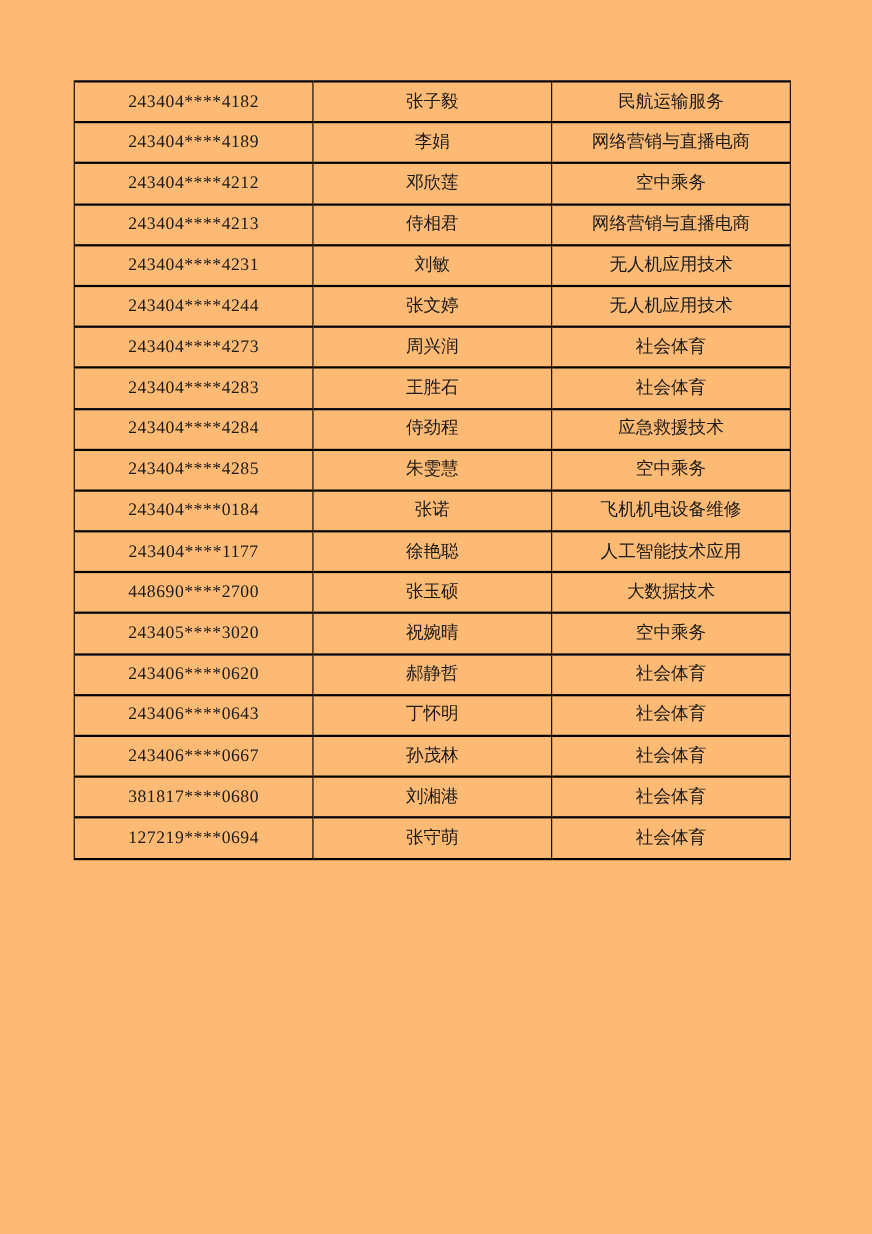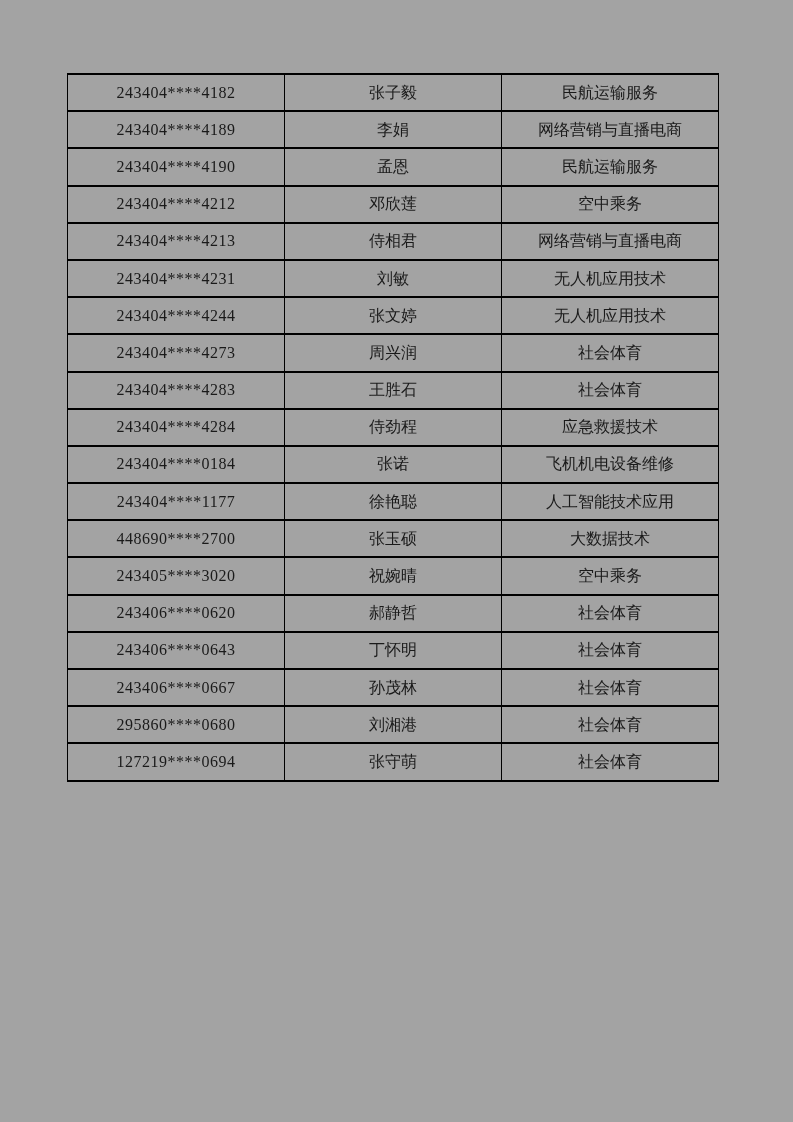--- a/index.html
+++ b/index.html
@@ -5,21 +5,21 @@
   * { margin: 0; padding: 0; box-sizing: border-box; }
   html, body {
     width: 793px;
     height: 1122px;
     background: #ffffff;
   }
   .page {
     position: relative;
     width: 793px;
     height: 1122px;
-    background: #a3a3a3;
+    background: #fdba74;
     overflow: hidden;
     font-family: "Liberation Serif", "DejaVu Serif", serif;
     color: #1a1a1a;
   }
   table.roster {
     position: absolute;
     left: 67px;
     top: 73px;
     width: 652px;
     border-collapse: collapse;
@@ -57,25 +57,20 @@
     <td class="id-cell">243404****4182</td>
     <td class="name-cell">张子毅</td>
     <td class="major-cell">民航运输服务</td>
   </tr>
         <tr>
     <td class="id-cell">243404****4189</td>
     <td class="name-cell">李娟</td>
     <td class="major-cell">网络营销与直播电商</td>
   </tr>
         <tr>
-    <td class="id-cell">243404****4190</td>
-    <td class="name-cell">孟恩</td>
-    <td class="major-cell">民航运输服务</td>
-  </tr>
-        <tr>
     <td class="id-cell">243404****4212</td>
     <td class="name-cell">邓欣莲</td>
     <td class="major-cell">空中乘务</td>
   </tr>
         <tr>
     <td class="id-cell">243404****4213</td>
     <td class="name-cell">侍相君</td>
     <td class="major-cell">网络营销与直播电商</td>
   </tr>
         <tr>
@@ -95,20 +90,25 @@
   </tr>
         <tr>
     <td class="id-cell">243404****4283</td>
     <td class="name-cell">王胜石</td>
     <td class="major-cell">社会体育</td>
   </tr>
         <tr>
     <td class="id-cell">243404****4284</td>
     <td class="name-cell">侍劲程</td>
     <td class="major-cell">应急救援技术</td>
+  </tr>
+        <tr>
+    <td class="id-cell">243404****4285</td>
+    <td class="name-cell">朱雯慧</td>
+    <td class="major-cell">空中乘务</td>
   </tr>
         <tr>
     <td class="id-cell">243404****0184</td>
     <td class="name-cell">张诺</td>
     <td class="major-cell">飞机机电设备维修</td>
   </tr>
         <tr>
     <td class="id-cell">243404****1177</td>
     <td class="name-cell">徐艳聪</td>
     <td class="major-cell">人工智能技术应用</td>
@@ -132,21 +132,21 @@
     <td class="id-cell">243406****0643</td>
     <td class="name-cell">丁怀明</td>
     <td class="major-cell">社会体育</td>
   </tr>
         <tr>
     <td class="id-cell">243406****0667</td>
     <td class="name-cell">孙茂林</td>
     <td class="major-cell">社会体育</td>
   </tr>
         <tr>
-    <td class="id-cell">295860****0680</td>
+    <td class="id-cell">381817****0680</td>
     <td class="name-cell">刘湘港</td>
     <td class="major-cell">社会体育</td>
   </tr>
         <tr>
     <td class="id-cell">127219****0694</td>
     <td class="name-cell">张守萌</td>
     <td class="major-cell">社会体育</td>
   </tr>
       </tbody>
   </table>

